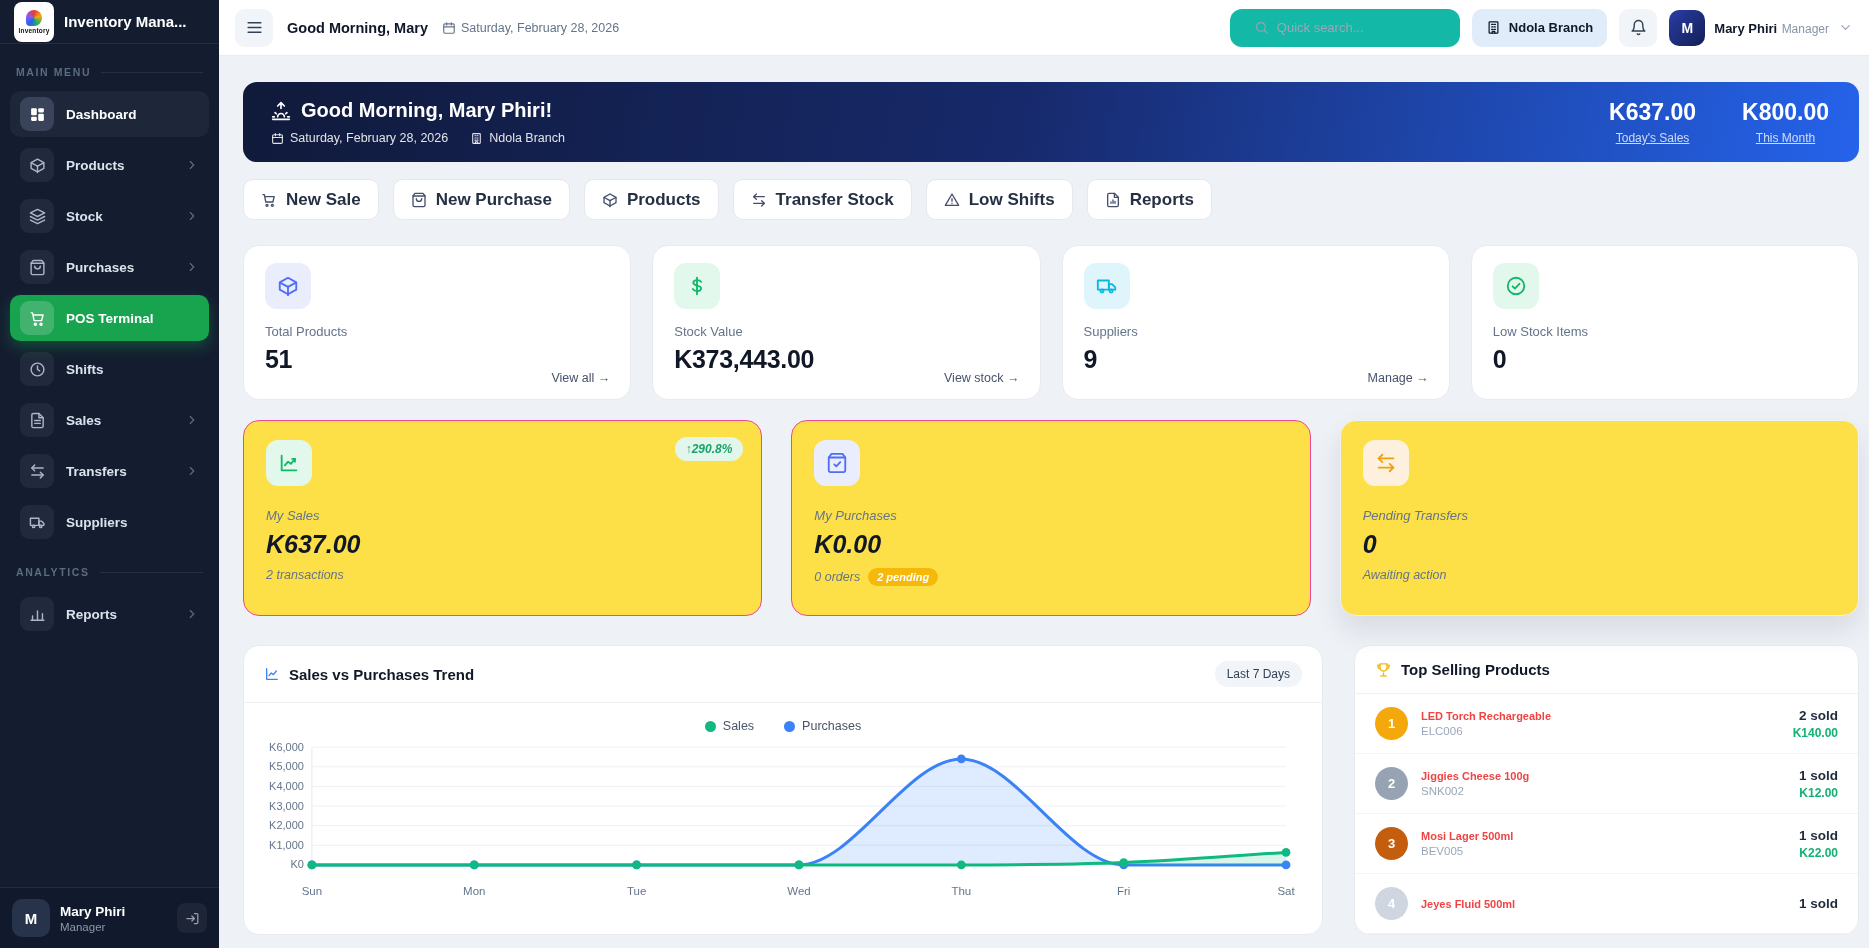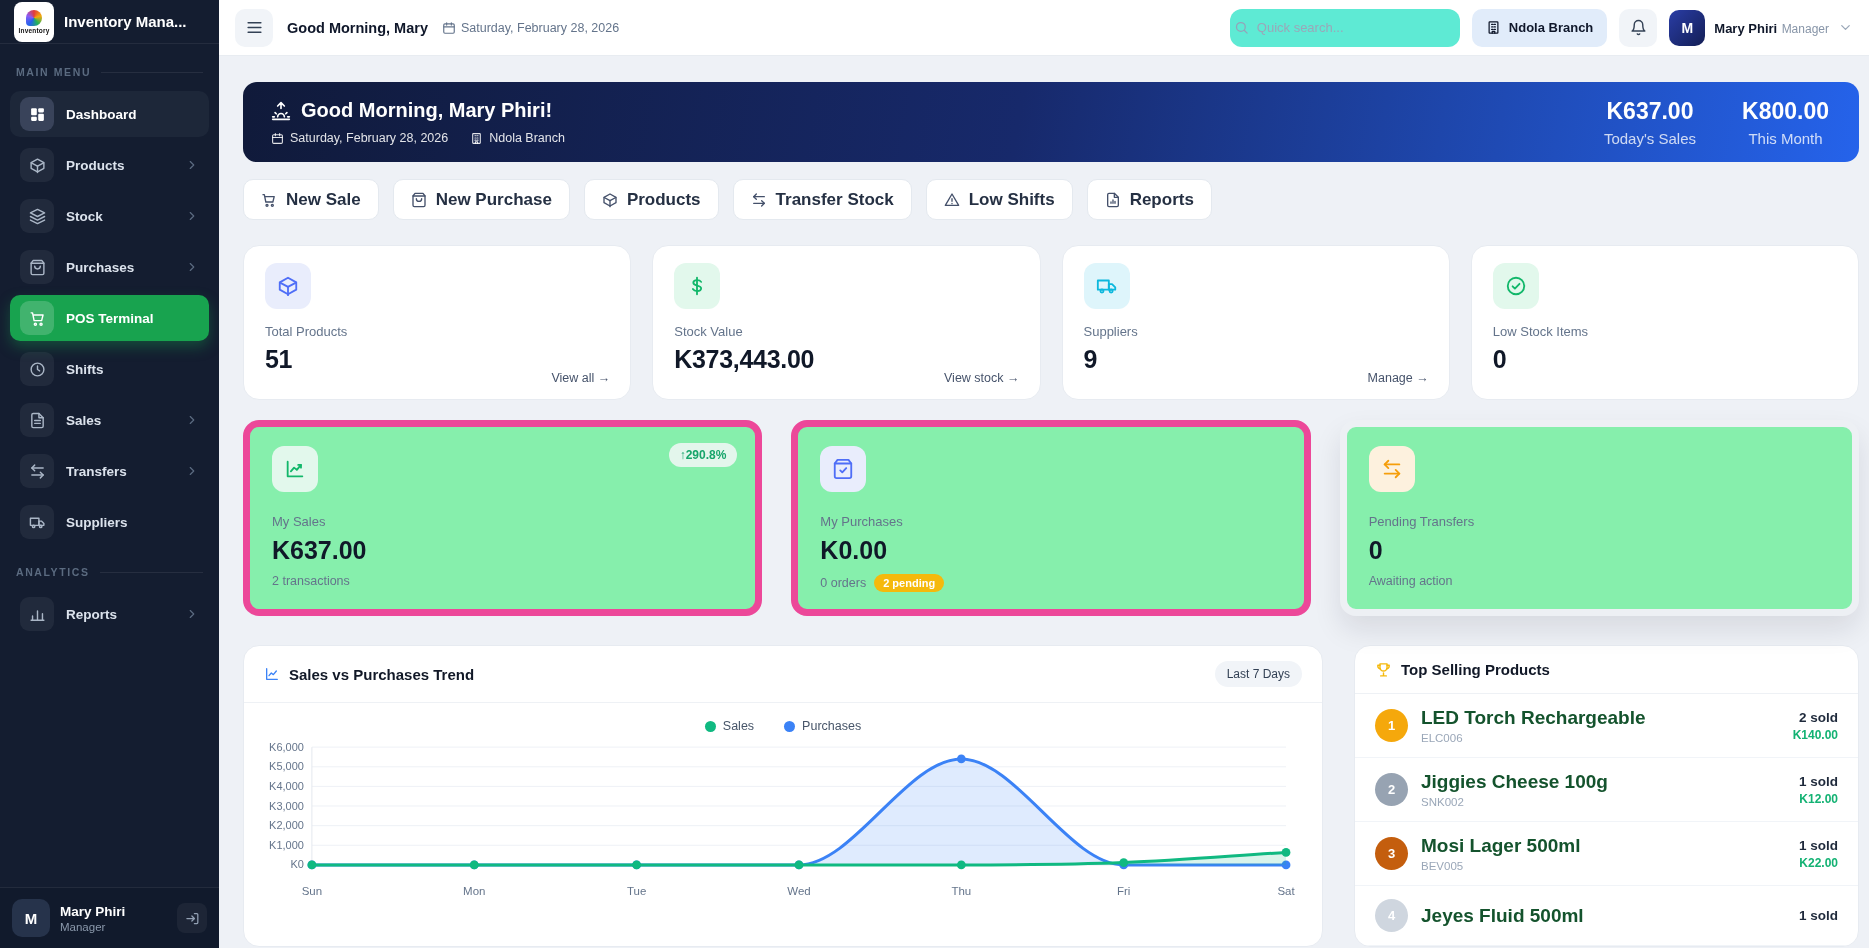--- a/index.html
+++ b/index.html
@@ -33,59 +33,59 @@
   .user-role { color:#8a98ab; font-size:11.5px; margin-top:2px; }
   .logout-btn { width:30px; height:30px; border-radius:8px; background:rgba(255,255,255,.05); color:#93a1b4; display:flex; align-items:center; justify-content:center; cursor:pointer; }
 
   
   .main { flex:1; min-width:0; display:flex; flex-direction:column; }
   .topbar { height:56px; min-height:56px; background:#fff; border-bottom:1px solid #e8ecf1; display:flex; align-items:center; padding:0 16px; gap:14px; }
   .menu-btn { width:38px; height:38px; border-radius:10px; background:#f1f4f8; display:flex; align-items:center; justify-content:center; color:#334155; cursor:pointer; }
   .tb-greet { font-size:14.5px; font-weight:bold; color:#0f172a; }
   .tb-date-wrap { display:flex; align-items:center; gap:5px; color:#64748b; font-size:12.5px; }
   .tb-right { margin-left:auto; display:flex; align-items:center; gap:12px; }
-  .search-pill { width:230px; height:38px; background:#5eead4; border-radius:12px; display:flex; align-items:center; gap:8px; padding:0 4px; color:#94a3b8; }
+  .search-pill { width:230px; height:38px; background:#14b8a6; border-radius:12px; display:flex; align-items:center; gap:8px; padding:0 24px; color:#94a3b8; }
   .search-pill input { border:none; outline:none; background:transparent; font-size:13px; color:#334155; width:100%; font-family:"Liberation Sans",sans-serif; }
   .search-pill input::placeholder { color:#9aa7b8; }
   .branch-btn { height:38px; background:#e1ecfa; border-radius:10px; display:flex; align-items:center; gap:8px; padding:0 14px; font-size:13px; font-weight:bold; color:#0f172a; cursor:pointer; }
   .bell-btn { width:38px; height:38px; border-radius:10px; background:#f1f4f8; display:flex; align-items:center; justify-content:center; color:#334155; cursor:pointer; }
   .tb-user { display:flex; align-items:center; gap:9px; cursor:pointer; }
   .tb-avatar { width:36px; height:36px; border-radius:10px; background:linear-gradient(135deg,#2a3da6,#131e55); color:#fff; font-weight:bold; display:flex; align-items:center; justify-content:center; font-size:14px; }
   .tb-user-name { font-size:13px; font-weight:bold; color:#0f172a; }
   .tb-user-role { font-size:12px; color:#8795a8; font-weight:normal; }
   .tb-caret { color:#9aa7b8; display:flex; }
 
   .content { flex:1; overflow:hidden; padding:26px 10px 0 24px; }
 
   
   .banner { border-radius:14px; background:linear-gradient(100deg,#101a3a 0%,#17296b 48%,#2563eb 100%); color:#fff; display:flex; align-items:center; justify-content:space-between; padding:15px 30px 15px 28px; height:80px; }
   .banner-title-row { display:flex; align-items:center; gap:10px; font-size:20px; font-weight:bold; }
   .banner-meta { display:flex; align-items:center; gap:22px; margin-top:9px; font-size:12.5px; color:rgba(255,255,255,.88); }
   .banner-meta .meta-item { display:flex; align-items:center; gap:6px; }
   .banner-stats { display:flex; gap:46px; }
   .banner-stat { text-align:center; }
   .banner-stat .val { font-size:23px; font-weight:bold; }
-  .banner-stat .lbl { font-size:15px; color:rgba(255,255,255,.78); margin-top:5px; }
+  .banner-stat .lbl { font-size:12px; color:rgba(255,255,255,.78); margin-top:5px;text-decoration:underline; }
 
   
   .actions-row { display:flex; gap:14px; margin-top:17px; }
   .action-btn { background:#fff; border:1px solid #e4e9ef; border-radius:10px; display:flex; align-items:center; gap:9px; padding:0 17px; height:41px; font-size:17px; font-weight:bold; color:#253043; cursor:pointer; }
   .action-btn svg { color:#44506a; }
 
   
   .stats-row { display:grid; grid-template-columns:repeat(4,1fr); gap:21px; margin-top:25px; }
   .stat-card { position:relative; background:#fff; border:1px solid #e7ebf1; border-radius:16px; padding:17px 21px 15px; height:155px; }
   .icon-sq { width:46px; height:46px; border-radius:12px; display:flex; align-items:center; justify-content:center; }
   .stat-label { margin-top:15px; font-size:13px; color:#64748b; }
   .stat-value { margin-top:6px; font-size:25px; font-weight:bold; color:#101828; letter-spacing:-.3px; }
   .stat-link { position:absolute; right:20px; bottom:14px; font-size:12.5px; color:#46536b; cursor:pointer; }
 
   
   .perf-row { display:grid; grid-template-columns:repeat(3,1fr); gap:29px; margin-top:20px; }
-  .perf-card { position:relative; background:#86efac; border:7px solid #ec4899; border-radius:16px; padding:19px 22px; height:196px; }
+  .perf-card { position:relative; background:#fde047; border:1px solid #ec4899; border-radius:16px; padding:19px 22px; height:196px;font-style:italic; }
   .perf-card.elevated { box-shadow:0 14px 28px rgba(15,23,42,.10); border-color:#edf0f4; }
   .perf-badge { position:absolute; top:16px; right:18px; background:#e3f6ec; color:#17a56b; font-size:12px; font-weight:bold; border-radius:999px; padding:5px 11px; }
   .perf-label { margin-top:22px; font-size:13px; color:#64748b; }
   .perf-value { margin-top:7px; font-size:25px; font-weight:bold; color:#101828; }
   .perf-sub { margin-top:9px; font-size:12.5px; color:#64748b; display:flex; align-items:center; gap:8px; }
   .pending-pill { background:#f5b90c; color:#fff; font-size:11px; font-weight:bold; border-radius:999px; padding:3px 9px; }
 
   
   .bottom-row { display:grid; grid-template-columns:1fr 505px; gap:31px; margin-top:29px; }
   .panel { background:#fff; border:1px solid #e7ebf1; border-radius:16px; overflow:hidden; }
@@ -94,21 +94,21 @@
   .period-pill { background:#f1f4f8; border-radius:999px; font-size:12px; color:#334155; padding:6px 12px; }
   .legend-row { display:flex; justify-content:center; gap:30px; margin:16px 0 2px; }
   .legend-item { display:flex; align-items:center; gap:7px; font-size:12.5px; color:#475569; }
   .legend-dot { width:11px; height:11px; border-radius:50%; }
   .chart-wrap { padding:2px 14px 0 6px; }
 
   
   .prod-row { display:flex; align-items:center; gap:13px; padding:13px 20px; border-bottom:1px solid #f1f4f8; }
   .rank-badge { width:33px; height:33px; min-width:33px; border-radius:50%; color:#fff; font-size:13px; font-weight:bold; display:flex; align-items:center; justify-content:center; }
   .prod-mid { flex:1; min-width:0; }
-  .prod-name { font-size:19px; font-weight:bold; color:#14532d; }
+  .prod-name { font-size:11px; font-weight:bold; color:#ef4444; }
   .prod-code { font-size:11.5px; color:#9aa7b8; margin-top:3px; }
   .prod-right { text-align:right; }
   .prod-sold { font-size:13.5px; font-weight:bold; color:#1e293b; }
   .prod-amt { font-size:12px; font-weight:bold; color:#13b273; margin-top:3px; }
 </style>
 </head>
 <body>
 
 <aside class="sidebar">
   <div class="logo-row">

